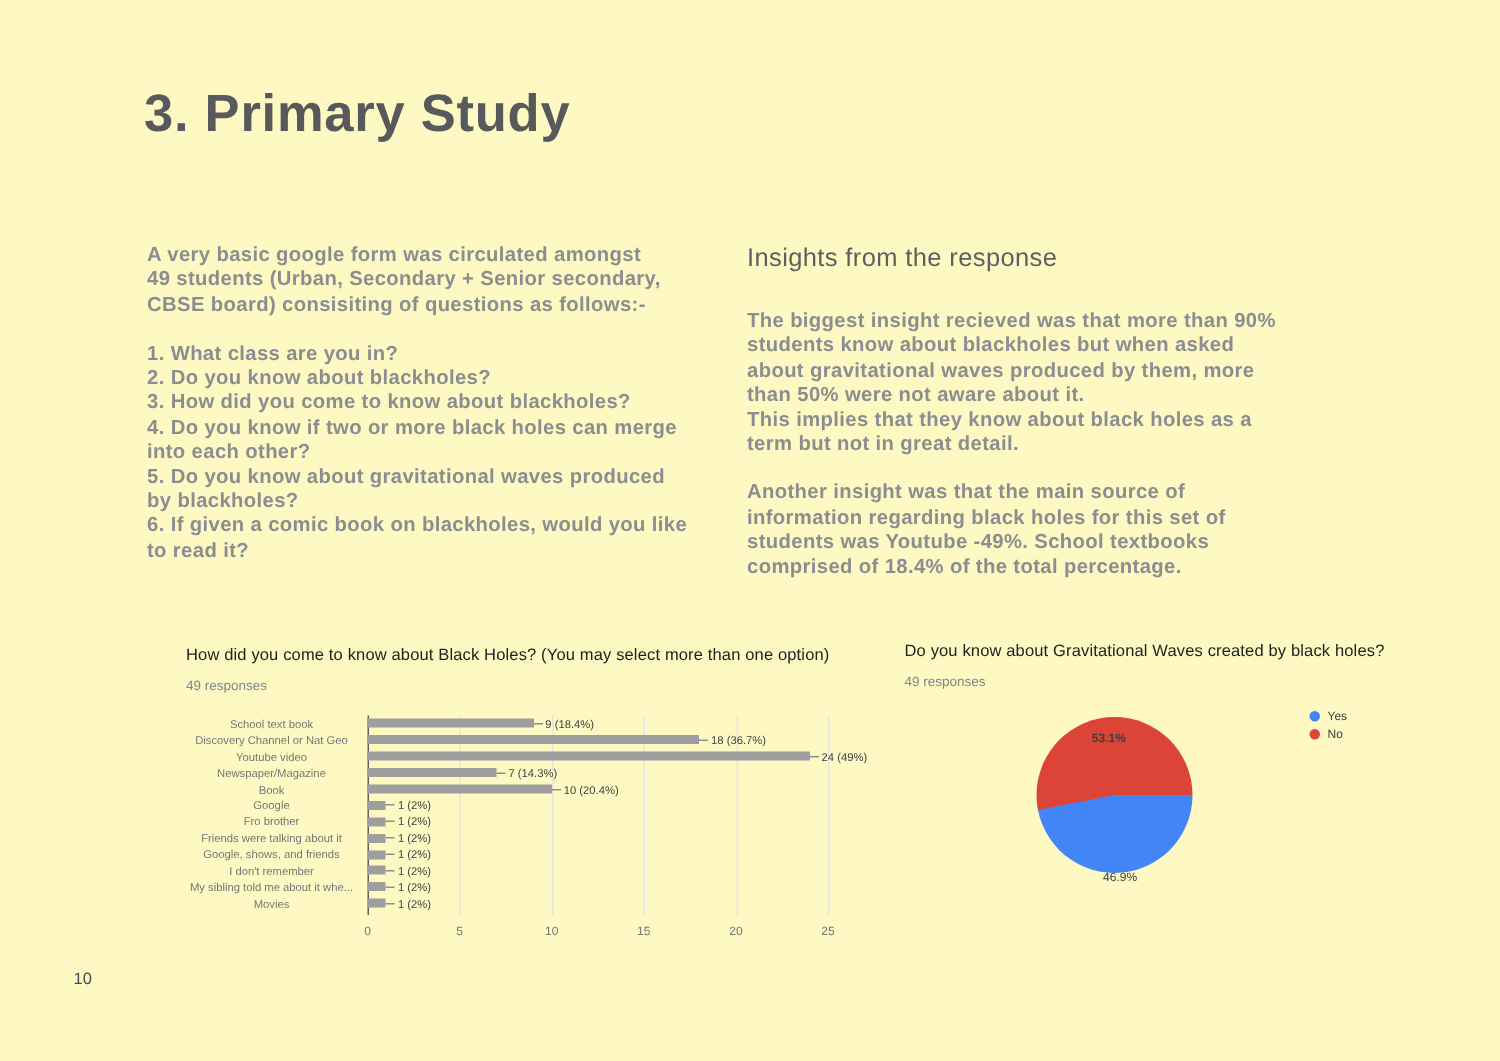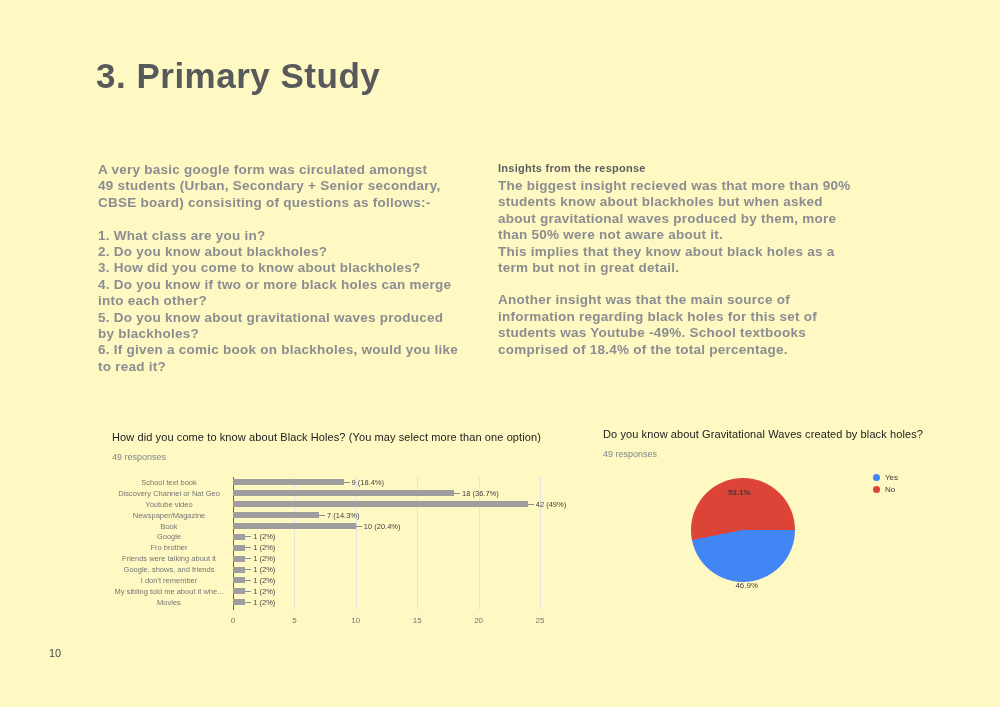--- a/index.html
+++ b/index.html
@@ -16,31 +16,31 @@
     font-size: 35px; font-weight: 700; letter-spacing: 0.5px;
     color: #58595b;
   }
   .body-text {
     font-size: 13.5px; line-height: 16.4px; letter-spacing: 0.25px;
     color: #8b8d90; white-space: pre-line; font-weight: bold;
   }
   .left-col { position: absolute; left: 98px; top: 162px; width: 400px; }
   .right-col { position: absolute; left: 498px; top: 162px; width: 390px; }
   .insights-heading {
-    font-size: 11px; font-weight: 700; letter-spacing: 0.25px;
-    color: #5d5f62; margin: 0 0 4px 0;
+    font-size: 17px; font-weight: 400; letter-spacing: 0.25px;
+    color: #5d5f62; margin: 0 0 24px 0;
   }
   .right-col .para2 { margin-top: 16px; }
 
   
   .chart-title { font-size: 11px; color: #212121; letter-spacing: 0.1px; }
   .chart-subtitle { font-size: 9px; color: #80868b; margin-top: 9px; }
 
   
-  .bar-chart { position: absolute; left: 112px; top: 431px; width: 470px; }
+  .bar-chart { position: absolute; left: 124px; top: 431px; width: 470px; }
   .bar-plot { position: relative; margin-top: 15px; height: 160px; }
   .gridline { position: absolute; top: 0; width: 1px; height: 133px; background: #e4e4e4; }
   .gridline.axis { background: #616161; }
   .tick-label {
     position: absolute; top: 139px; transform: translateX(-50%);
     font-size: 8px; color: #757575;
   }
   .bar-row { position: relative; display: flex; align-items: center; height: 10.9px; }
   .bar-row-label {
     width: 118px; padding-right: 4px; box-sizing: border-box;
@@ -130,21 +130,21 @@
             <div class="bar-rect" style="width: 221.04px; background: rgb(158, 158, 158);"></div>
             <div class="bar-callout"></div>
             <span class="bar-annotation">18 (36.7%)</span>
           </div>
         </div>
         <div class="bar-row">
           <div class="bar-row-label">Youtube video</div>
           <div class="bar-track">
             <div class="bar-rect" style="width: 294.72px; background: rgb(158, 158, 158);"></div>
             <div class="bar-callout"></div>
-            <span class="bar-annotation">42 (49%)</span>
+            <span class="bar-annotation">24 (49%)</span>
           </div>
         </div>
         <div class="bar-row">
           <div class="bar-row-label">Newspaper/Magazine</div>
           <div class="bar-track">
             <div class="bar-rect" style="width: 85.96px; background: rgb(158, 158, 158);"></div>
             <div class="bar-callout"></div>
             <span class="bar-annotation">7 (14.3%)</span>
           </div>
         </div>

